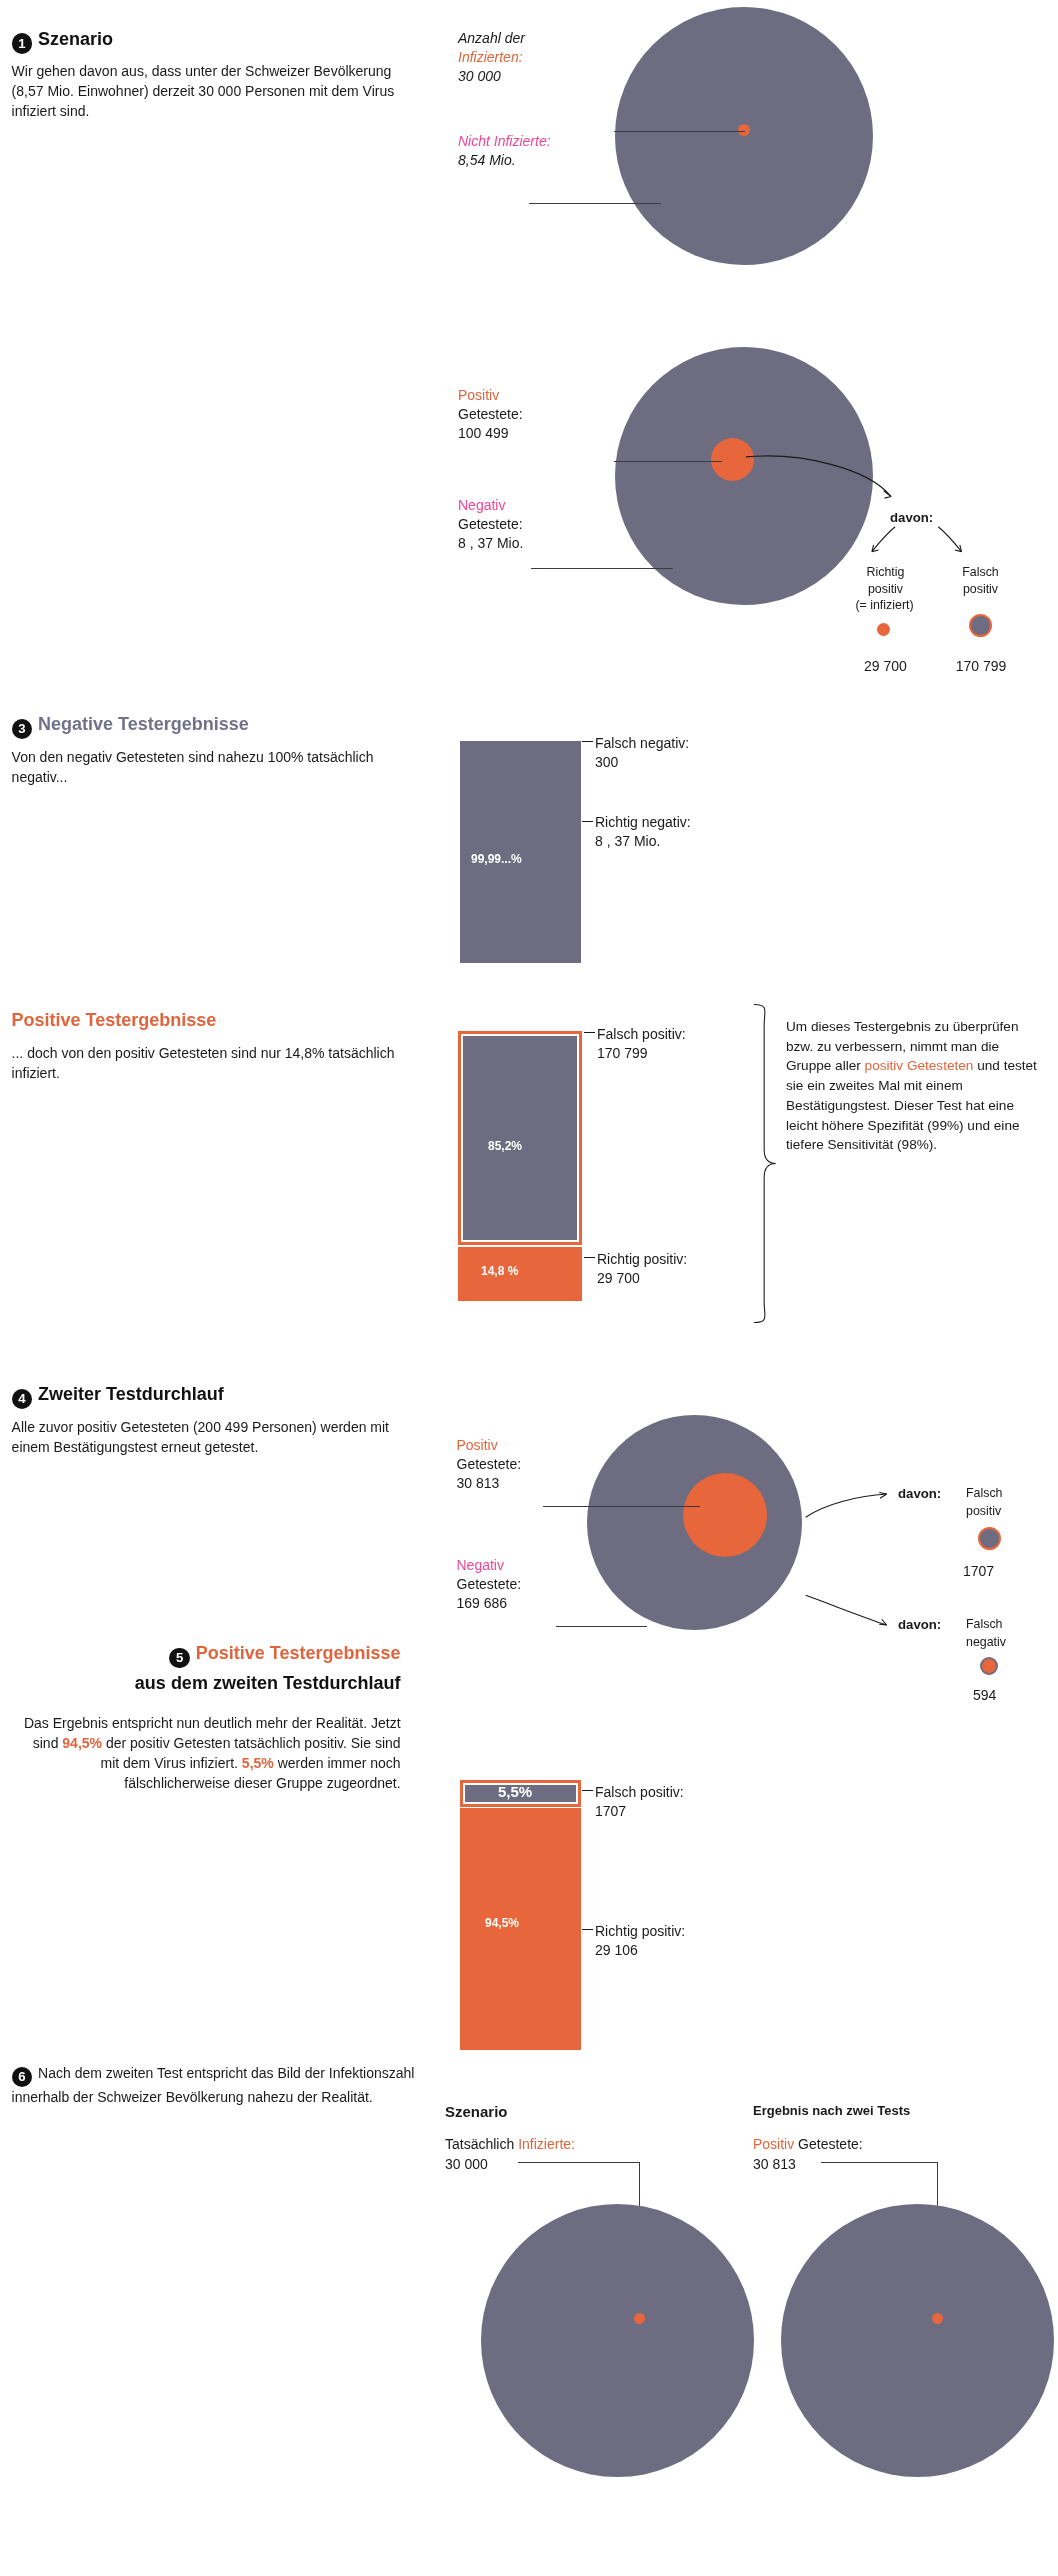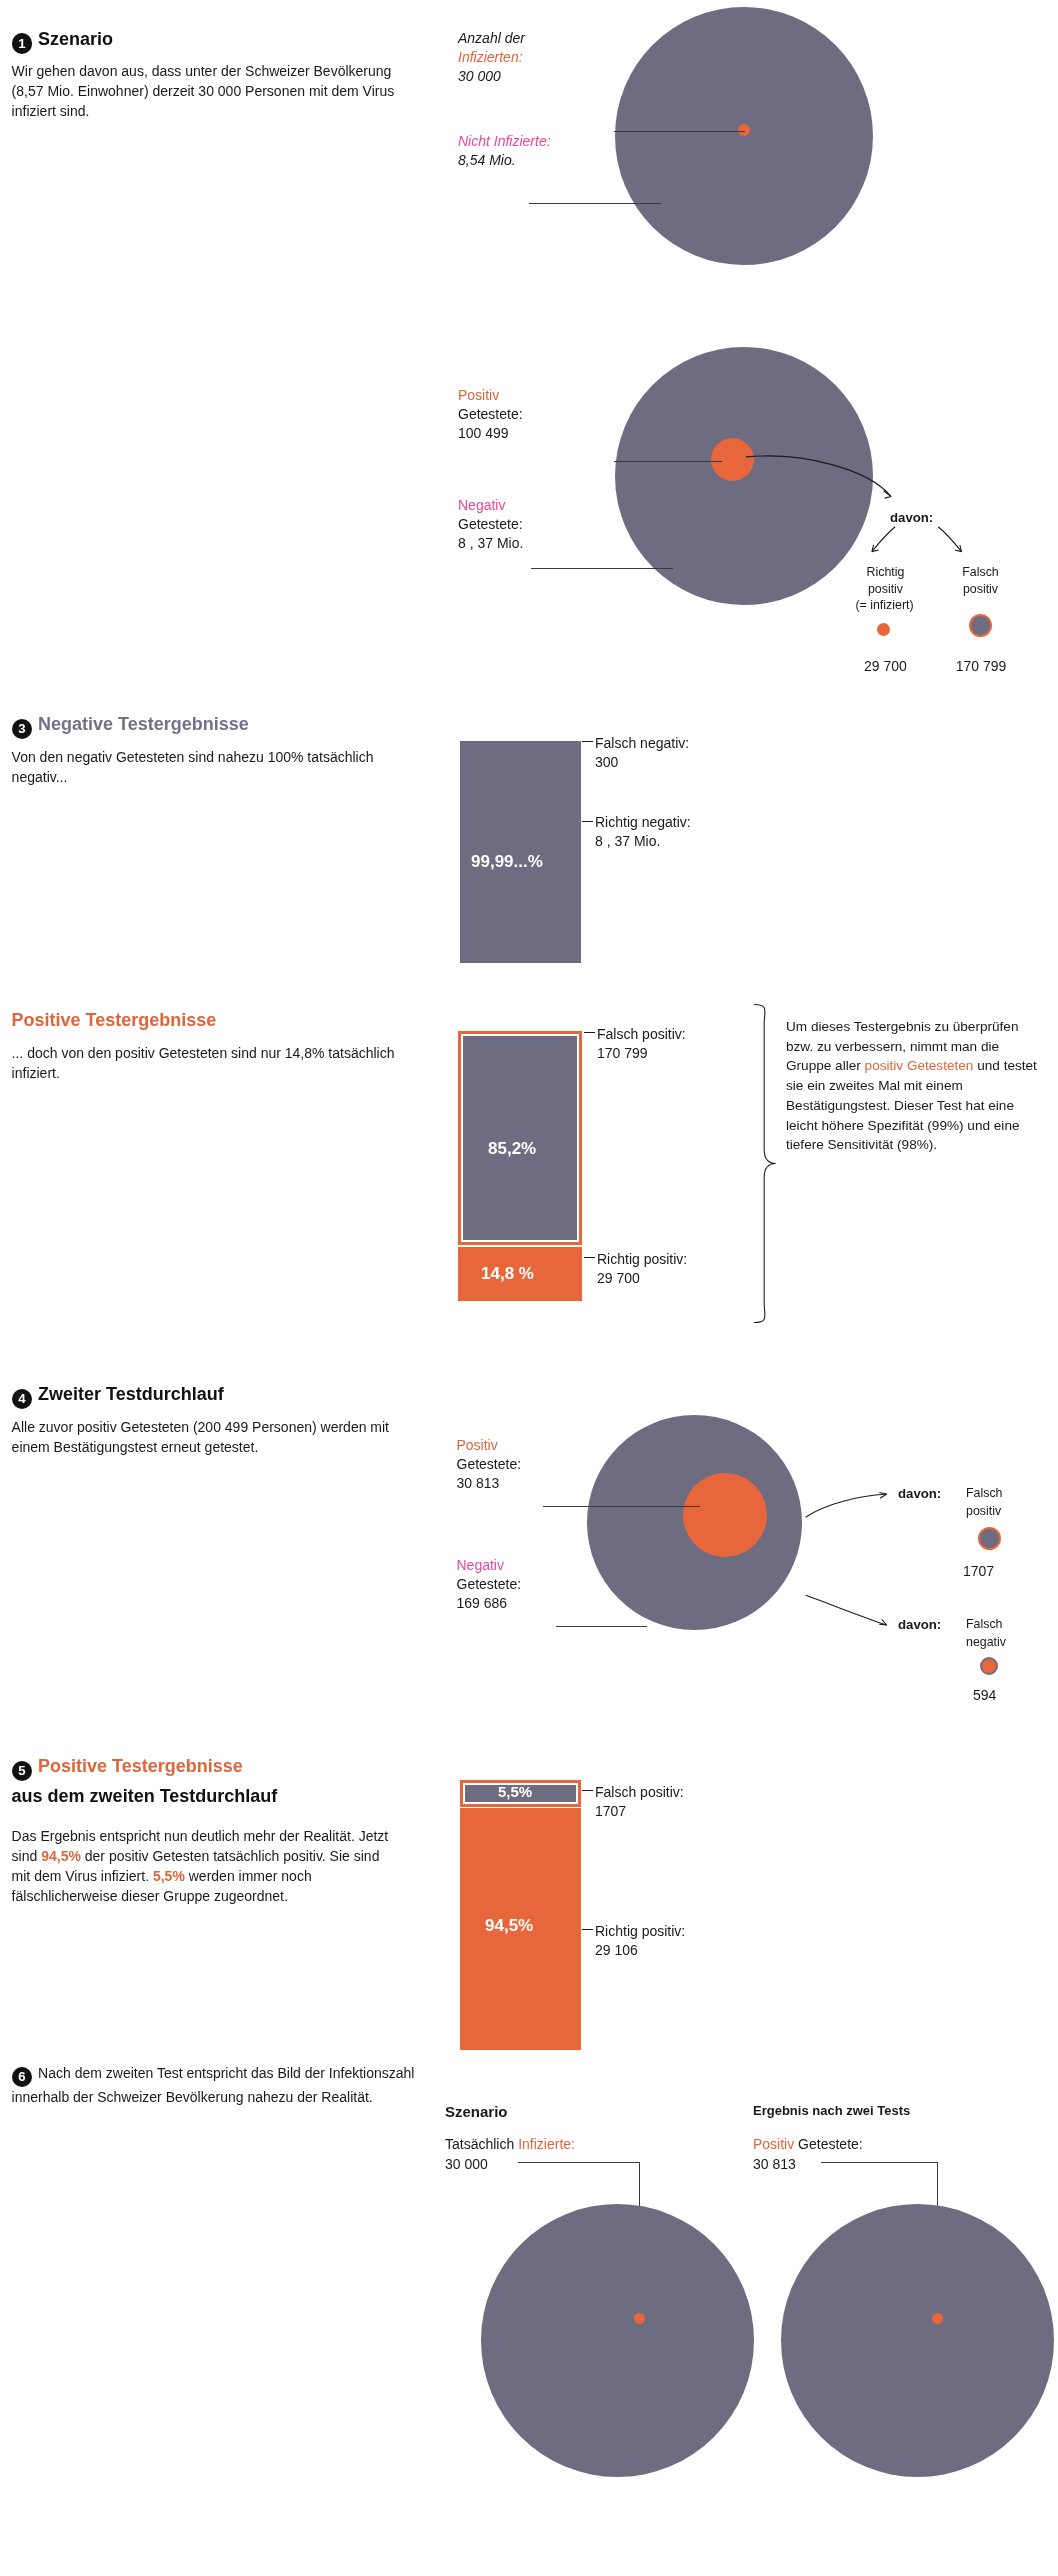--- a/index.html
+++ b/index.html
@@ -40,21 +40,21 @@
   .leader-v{position:absolute;background:#3b3b44;width:0.8px;}
   .tick{position:absolute;background:#1a1a1a;height:0.8px;width:10.8px;}
 
   .lbl{position:absolute;font-size:14px;line-height:1.35;white-space:nowrap;}
   .lbl-sm{position:absolute;font-size:12.4px;line-height:1.3;}
 
   .bar{position:absolute;}
   .bar-grey{background:#6e6c80;}
   .bar-orange{background:#e8663c;}
   .bar-pct{
-    position:absolute;color:#ffffff;font-size:17px;font-weight:bold;
+    position:absolute;color:#ffffff;font-size:12px;font-weight:bold;
   }
   .outline-orange{
     position:absolute;border:3.3px solid #e8663c;background:#ffffff;
     box-sizing:border-box;
   }
 
   .dot-fp{
     position:absolute;border-radius:50%;
     background:#6e6c80;border:2.5px solid #e8663c;box-sizing:border-box;
   }
@@ -220,21 +220,21 @@
       <path d="M2,4 C30,14 70,30 100,40" stroke="#1a1a1a" stroke-width="1.3" fill="none"></path>
       <path d="M100,40 L91,39 M100,40 L94,33" stroke="#1a1a1a" stroke-width="1.3" fill="none"></path>
     </svg>
     <div class="lbl bold" style="left:468px;top:259px;font-size:13.2px;">davon:</div>
     <div class="lbl-sm" style="left:536px;top:259px;">Falsch</div>
     <div class="lbl-sm" style="left:536px;top:277px;">negativ</div>
     <div class="dot-fn" style="left:550px;top:300px;width:18px;height:18px;"></div>
     <div class="lbl" style="left:543px;top:329px;">594</div>
   </div>
 
-  <div class="block" style="left:11.6px;top:1755px;width:389px;">
+  <div class="block" style="left:11.6px;top:1642px;width:389px;text-align:right;">
     <div class="sec-title">
       <span class="num-badge">5</span><span class="orange">Positive Testergebnisse</span>
     </div>
     <div class="sec-title" style="margin-top:-3.3px;margin-bottom:18px;">aus dem zweiten Testdurchlauf</div>
     <p class="body-text">
       <span>Das Ergebnis entspricht nun deutlich mehr der Realität. Jetzt sind </span><span class="orange bold">94,5%</span><span> der positiv Getesten tatsächlich positiv. Sie sind mit dem Virus infiziert. </span><span class="orange bold">5,5%</span><span> werden immer noch fälschlicherweise dieser Gruppe zugeordnet.</span>
     </p>
   </div>
 
   <div class="block" style="left:430px;top:1704px;width:629px;height:298px;">

